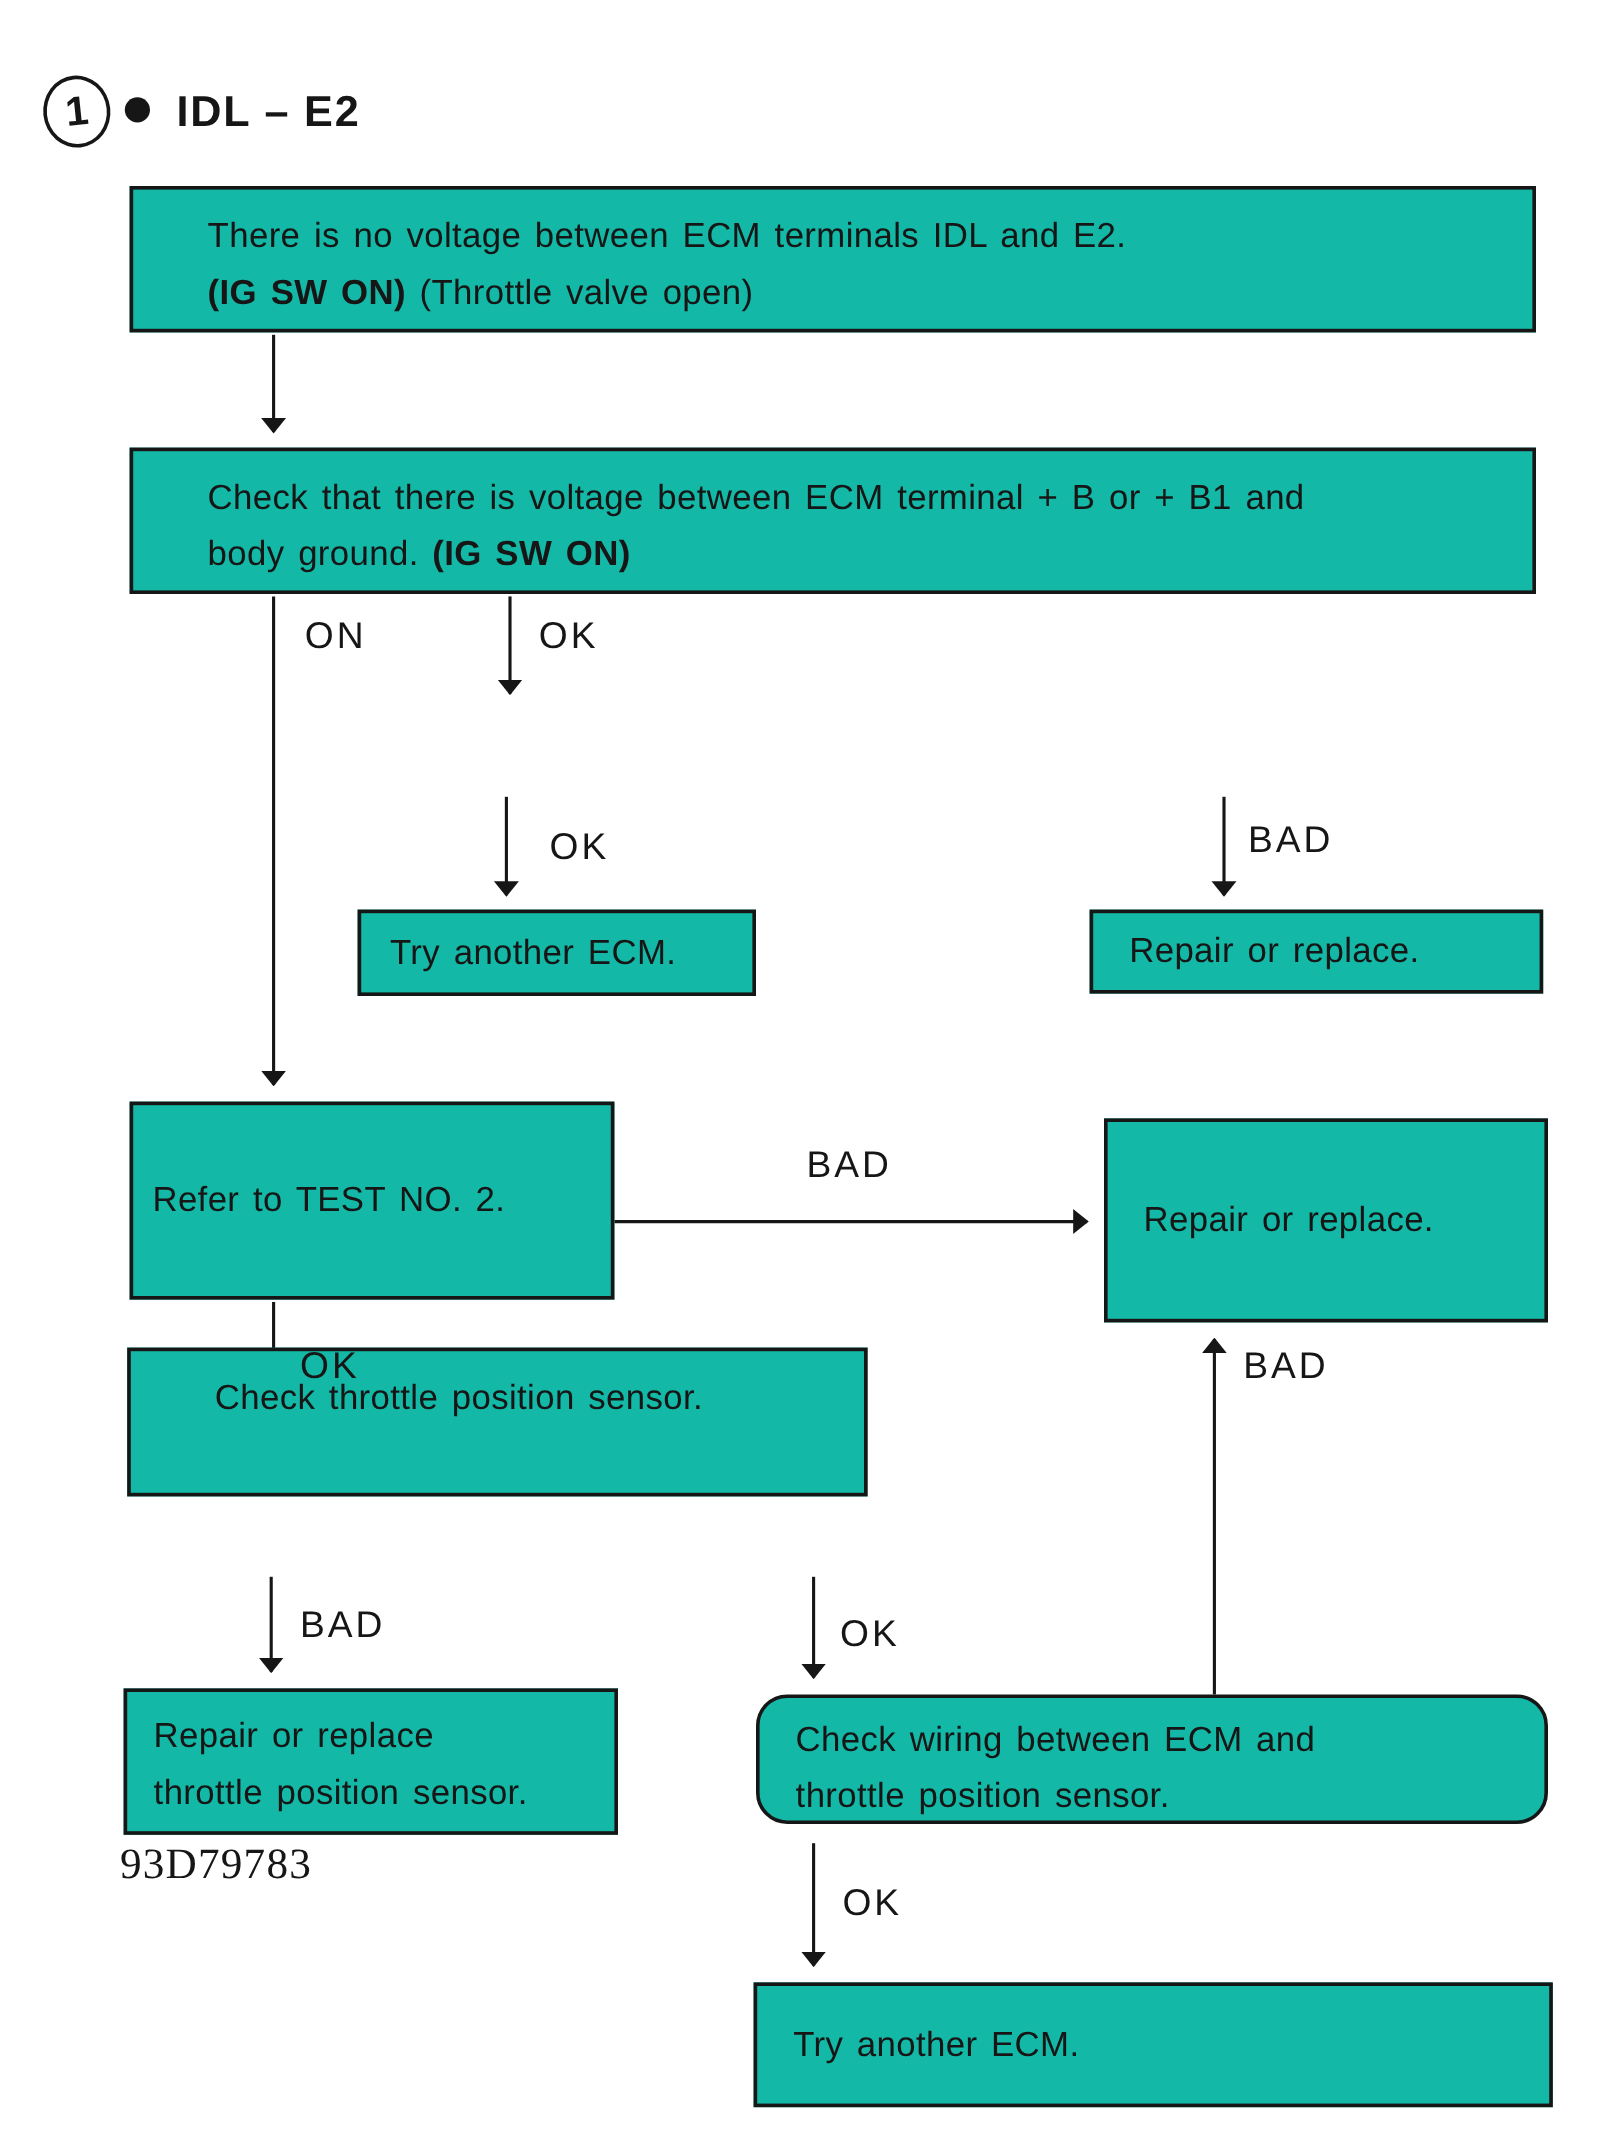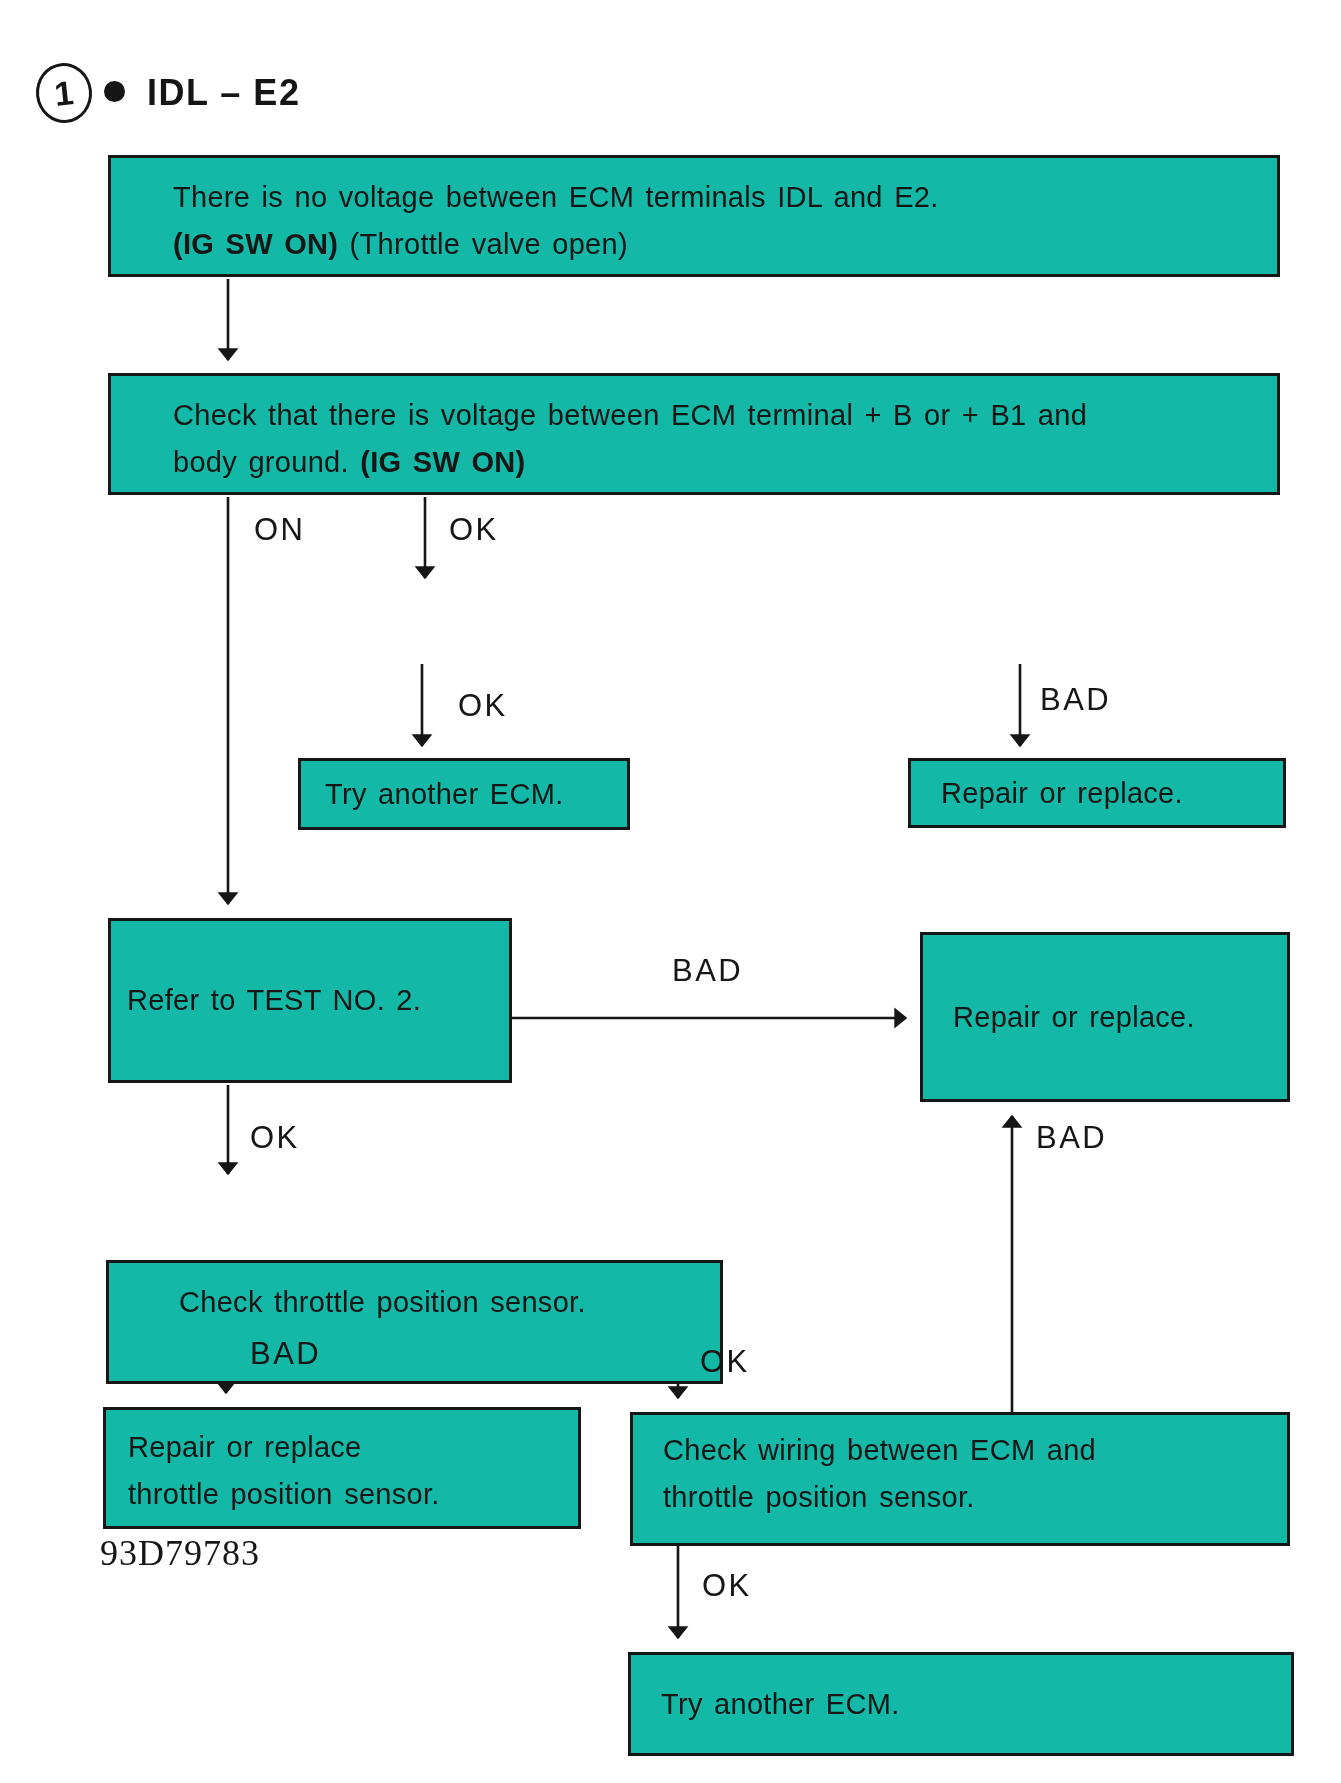--- a/index.html
+++ b/index.html
@@ -41,23 +41,23 @@
   }
   .vcenter{display:flex;flex-direction:column;justify-content:center;}
   .b{font-weight:bold;}
   #box-no-voltage    {left:108px;top:155px;width:1172px;height:122px;padding:16px 0 0 62px;}
   #box-check-b       {left:108px;top:373px;width:1172px;height:122px;padding:16px 0 0 62px;}
   #box-check-e1      {left:298px;top:592px;width:985px;height:70px;padding-left:24px;}
   #box-try-ecm-1     {left:298px;top:758px;width:332px;height:72px;padding-left:24px;}
   #box-repair-1      {left:908px;top:758px;width:378px;height:70px;padding-left:30px;}
   #box-refer-test2   {left:108px;top:918px;width:404px;height:165px;padding-left:16px;}
   #box-repair-2      {left:920px;top:932px;width:370px;height:170px;padding-left:30px;}
-  #box-check-tps     {left:106px;top:1260px;width:617px;height:124px;padding:16px 0 0 70px;}
-  #box-repair-tps    {left:103px;top:1407px;width:478px;height:122px;padding:14px 0 0 22px;}
-  #box-check-wiring  {left:630px;top:1412px;width:660px;height:134px;padding:12px 0 0 30px;}
+  #box-check-tps     {left:106px;top:1123px;width:617px;height:124px;padding:16px 0 0 70px;}
+  #box-repair-tps    {left:103px;top:1407px;width:412px;height:122px;padding:14px 0 0 22px;}
+  #box-check-wiring  {left:630px;top:1412px;width:660px;height:108px;padding:12px 0 0 30px;border-radius:26px;}
   #box-try-ecm-2     {left:628px;top:1652px;width:666px;height:104px;padding-left:30px;}
   
   .elabel{
     position:absolute;font-size:31px;letter-spacing:2.5px;
     white-space:nowrap;
   }
   #lbl-on        {left:254px;top:512px;}
   #lbl-ok1       {left:449px;top:512px;}
   #lbl-ok2       {left:458px;top:688px;}
   #lbl-bad1      {left:1040px;top:682px;}

